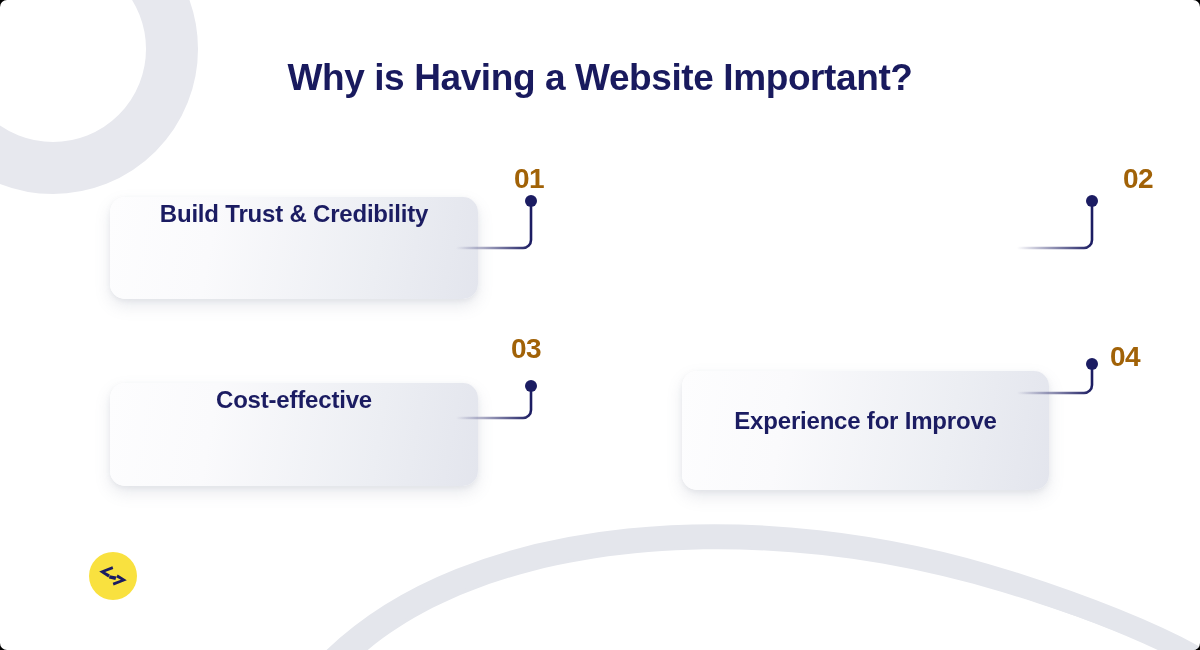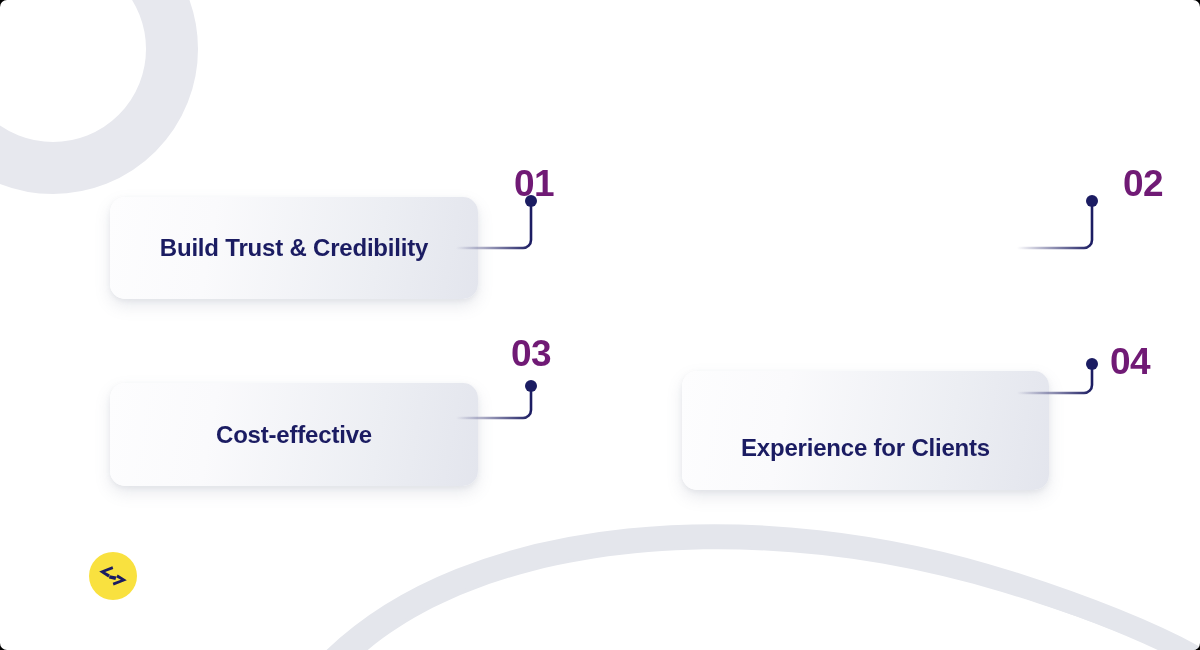--- a/index.html
+++ b/index.html
@@ -61,21 +61,20 @@
 
   
   .card {
     position: absolute;
     box-sizing: border-box;
     border-radius: 15px;
     background: linear-gradient(100deg, #fdfdfe 0%, #fafafc 28%, #eceef3 72%, #e3e5ed 100%);
     box-shadow: 0 7px 16px rgba(120,124,150,0.16),
                 0 2px 5px rgba(120,124,150,0.10);
     display: flex;
-    align-items: center;
     justify-content: center;
   }
   .card-label {
     font-family: "Liberation Sans", sans-serif;
     font-size: 24px;
     font-weight: bold;
     letter-spacing: -0.2px;
     color: #1b1c62;
     text-align: center;
     line-height: 1.38;
@@ -90,24 +89,24 @@
   
   .connector {
     position: absolute;
     pointer-events: none;
   }
 
   
   .num {
     position: absolute;
     font-family: "Liberation Sans", sans-serif;
-    font-size: 37px;
+    font-size: 28px;
     font-weight: bold;
     letter-spacing: -0.5px;
-    color: #701a75;
+    color: #a16207;
   }
   .num-1 { left: 514px;  top: 163px; }
   .num-2 { left: 1123px; top: 163px; }
   .num-3 { left: 511px;  top: 333px; }
   .num-4 { left: 1110px; top: 341px; }
 
   
   .logo {
     position: absolute;
     left: 89px;
@@ -128,20 +127,21 @@
 
   <div class="deco-ring"></div>
 
   <div class="deco-arc-wrap">
     <svg width="1200" height="650" viewBox="0 0 1200 650" xmlns="http://www.w3.org/2000/svg">
       <path d="M 330 660 C 470 520, 760 500, 1010 580 C 1110 612, 1170 640, 1205 660 L 1205 672 C 1160 648, 1100 622, 1002 592 C 758 518, 478 538, 348 668 Z" fill="#e4e6ec"></path>
       <path d="M 330 662 C 470 522, 760 502, 1010 582 C 1110 614, 1170 642, 1205 662" fill="none" stroke="#e4e6ec" stroke-width="22" stroke-linecap="butt"></path>
     </svg>
   </div>
 
+  <div class="title">Why is Having a Website Important?</div>
 
   <div class="card card-1">
     <span class="card-label">Build Trust &amp; Credibility</span>
   </div>
   <div class="connector" style="left:455px; top:190px; width:96px; height:70px;">
     <svg width="96" height="70" viewBox="0 0 96 70" xmlns="http://www.w3.org/2000/svg">
       <defs>
         <linearGradient id="g1" x1="0" y1="0" x2="1" y2="0">
           <stop offset="0%" stop-color="#1b1c62" stop-opacity="0"></stop>
           <stop offset="45%" stop-color="#1b1c62" stop-opacity="0.45"></stop>
@@ -183,21 +183,21 @@
       </defs>
       <path d="M 1 43 L 68 43 A 8 8 0 0 0 76 35 L 76 17" fill="none" stroke="url(#g3)" stroke-width="2.6" stroke-linecap="round"></path>
       <circle cx="76" cy="11" r="6" fill="#1b1c62"></circle>
     </svg>
   </div>
   <div class="num num-3">03</div>
 
   <div class="card card-4">
     <span class="card-label">
       <br>
-      <span>Experience for Clients</span>
+      <span>Experience for Improve</span>
     </span>
   </div>
   <div class="num num-4">04</div>
   <div class="connector" style="left:1016px; top:355px; width:96px; height:50px;">
     <svg width="96" height="50" viewBox="0 0 96 50" xmlns="http://www.w3.org/2000/svg">
       <defs>
         <linearGradient id="g4" x1="0" y1="0" x2="1" y2="0">
           <stop offset="0%" stop-color="#1b1c62" stop-opacity="0"></stop>
           <stop offset="45%" stop-color="#1b1c62" stop-opacity="0.45"></stop>
           <stop offset="100%" stop-color="#1b1c62" stop-opacity="1"></stop>

